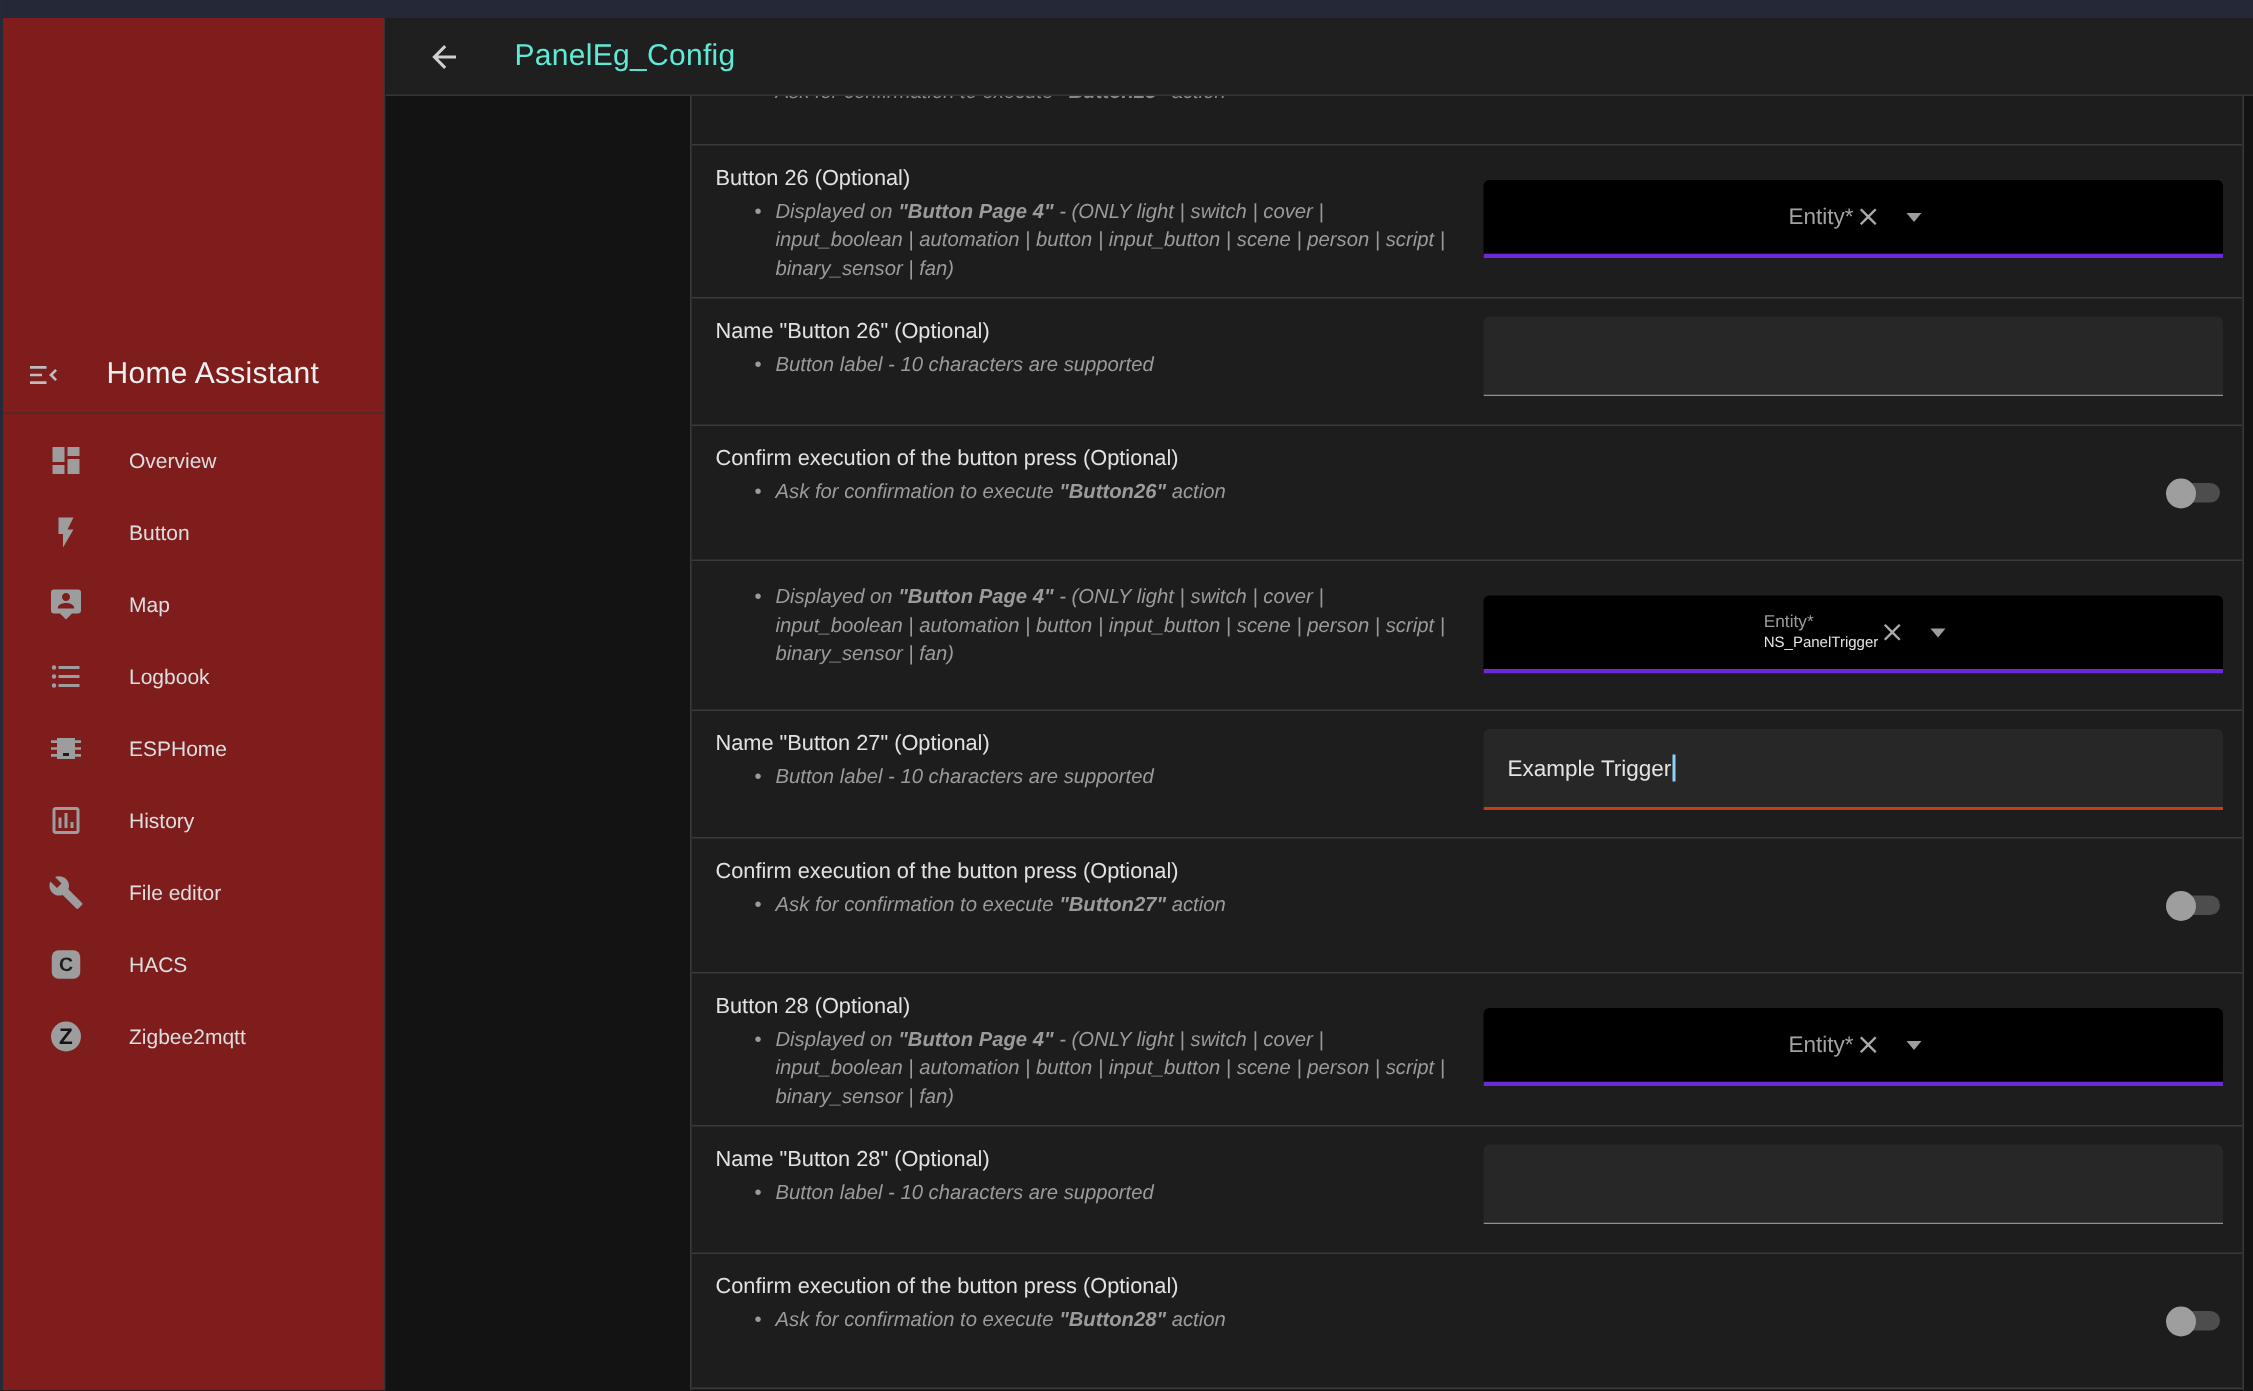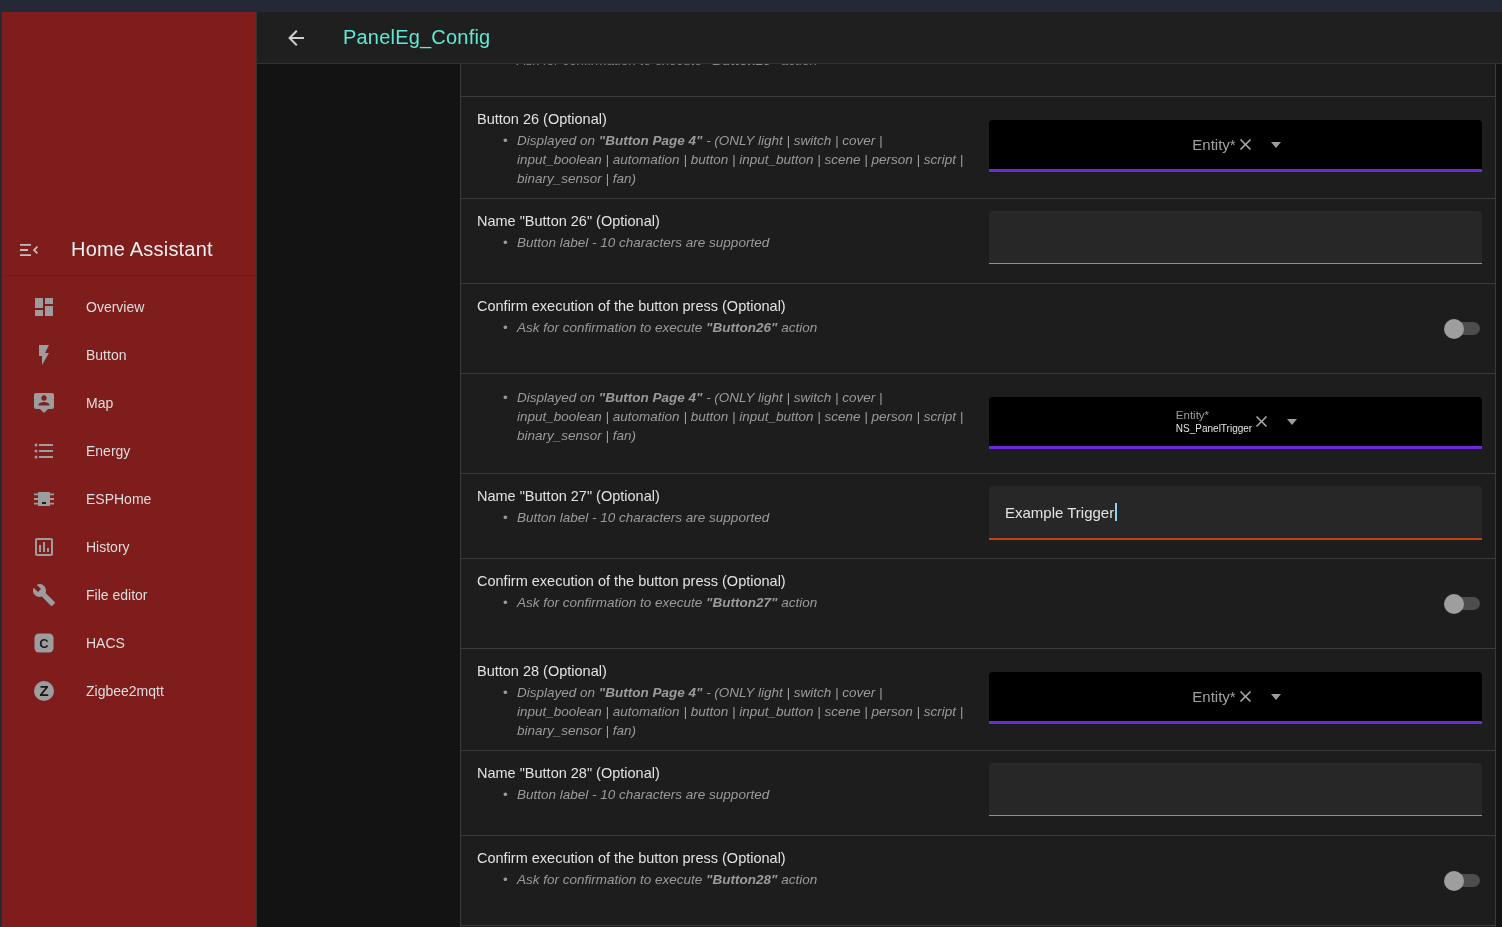--- a/index.html
+++ b/index.html
@@ -120,21 +120,21 @@
           </span>
     <span class="label">Map</span>
   </div>
 
   <div class="sidebar-item">
     <span class="icon">
             <svg viewBox="0 0 24 24">
               <path fill="currentColor" d="M7,5H21V7H7V5M7,13V11H21V13H7M4,4.5A1.5,1.5 0 0,1 5.5,6A1.5,1.5 0 0,1 4,7.5A1.5,1.5 0 0,1 2.5,6A1.5,1.5 0 0,1 4,4.5M4,10.5A1.5,1.5 0 0,1 5.5,12A1.5,1.5 0 0,1 4,13.5A1.5,1.5 0 0,1 2.5,12A1.5,1.5 0 0,1 4,10.5M7,19V17H21V19H7M4,16.5A1.5,1.5 0 0,1 5.5,18A1.5,1.5 0 0,1 4,19.5A1.5,1.5 0 0,1 2.5,18A1.5,1.5 0 0,1 4,16.5Z"></path>
             </svg>
           </span>
-    <span class="label">Energy</span>
+    <span class="label">Logbook</span>
   </div>
 
   <div class="sidebar-item">
     <span class="icon">
             <svg viewBox="0 0 24 24">
               <path fill="currentColor" d="M6,5H18V19H6V5M2,6.5H6V8.3H2V6.5M2,11.1H6V12.9H2V11.1M2,15.7H6V17.5H2V15.7M18,6.5H22V8.3H18V6.5M18,11.1H22V12.9H18V11.1M18,15.7H22V17.5H18V15.7Z"></path>
               <path fill="#1d1d1d" d="M10,15H14V17H10V15Z"></path>
             </svg>
           </span>
     <span class="label">ESPHome</span>

